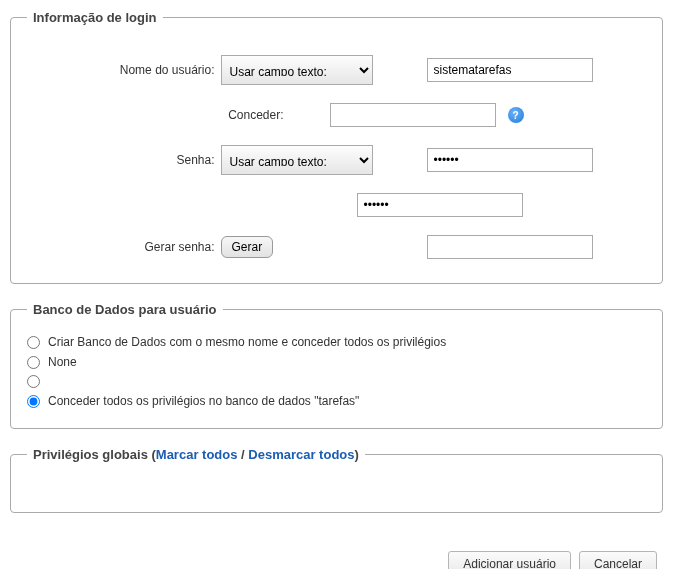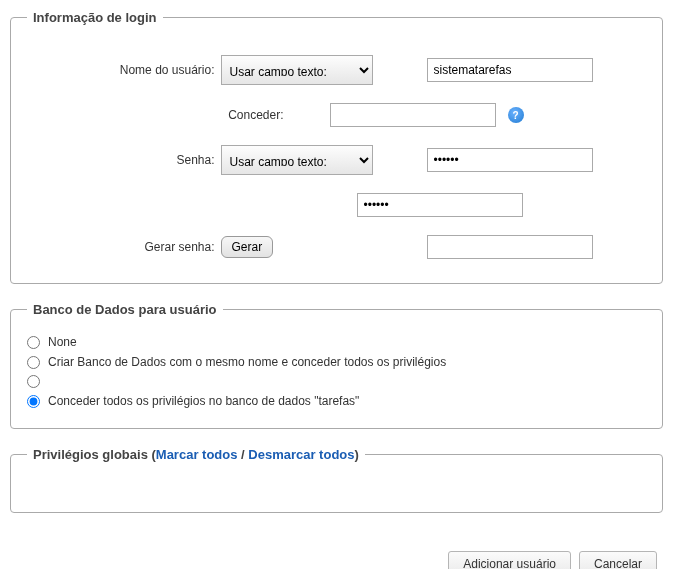--- a/index.html
+++ b/index.html
@@ -143,25 +143,25 @@
     </div>
     <input class="inp" type="text" value="" style="">
   </div>
 </fieldset>
 
 <fieldset>
   <legend>Banco de Dados para usuário</legend>
 
   <div class="radio-row">
     <input type="radio" name="dbopt" style="">
-    <span>None</span>
+    <span>Criar Banco de Dados com o mesmo nome e conceder todos os privilégios</span>
   </div>
   <div class="radio-row">
     <input type="radio" name="dbopt" style="">
-    <span>Criar Banco de Dados com o mesmo nome e conceder todos os privilégios</span>
+    <span>None</span>
   </div>
   <div class="radio-row">
     <input type="radio" name="dbopt" style="">
   </div>
   <div class="radio-row">
     <input type="radio" name="dbopt" checked="" style="">
     <span>Conceder todos os privilégios no banco de dados "tarefas"</span>
   </div>
 </fieldset>
 

